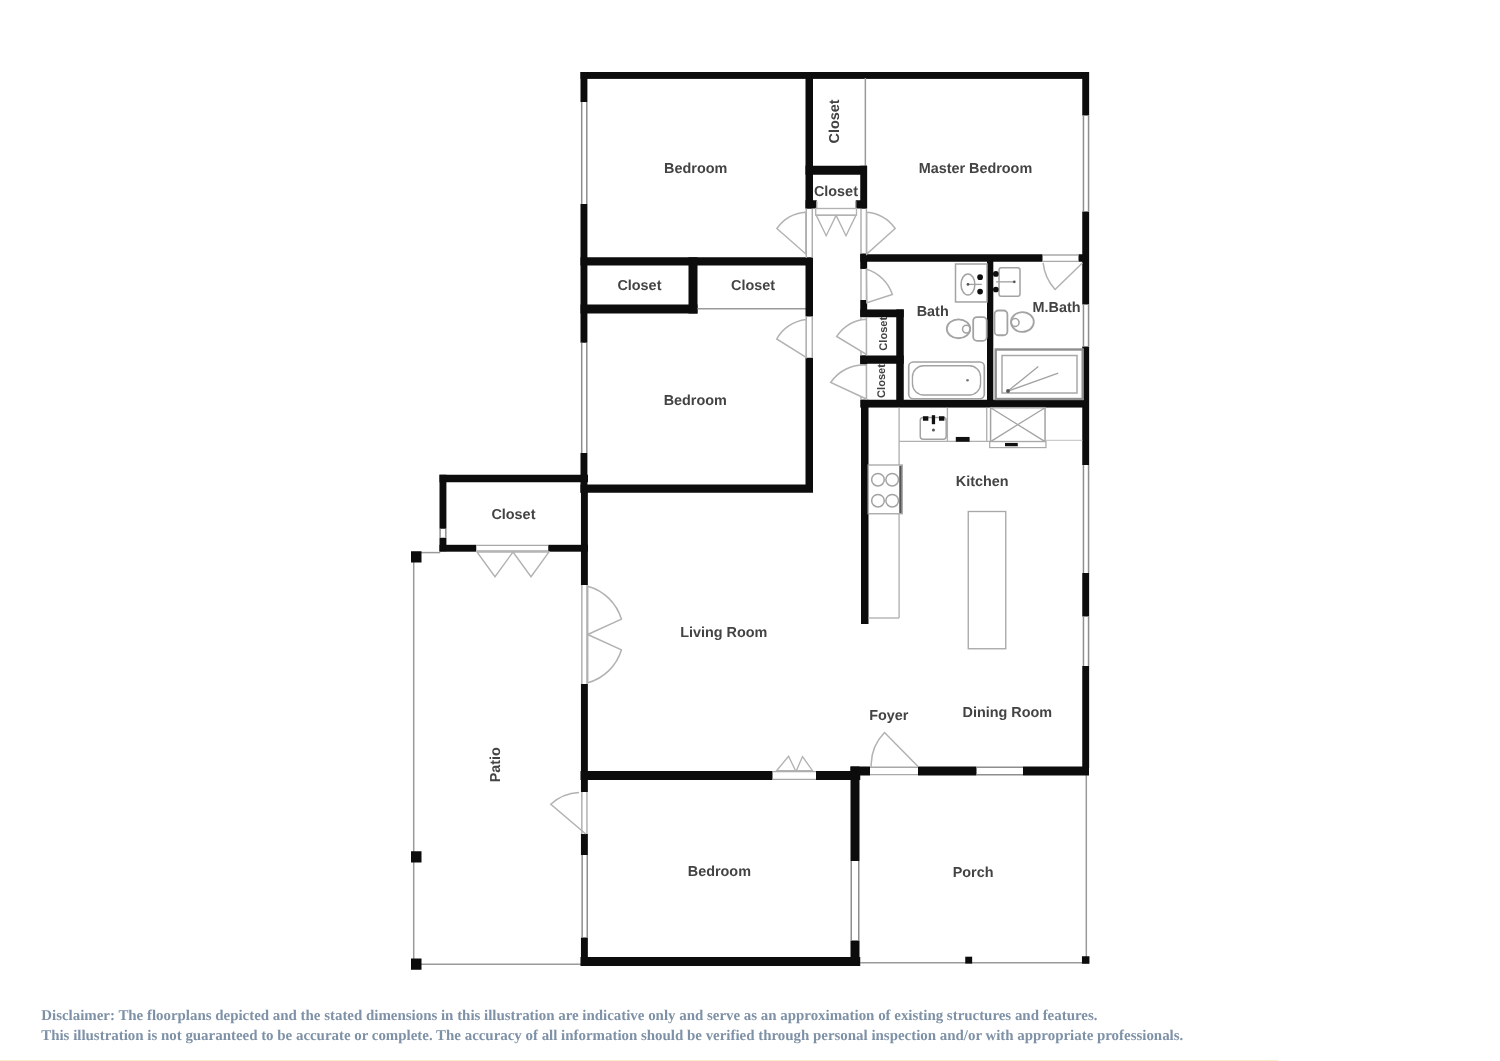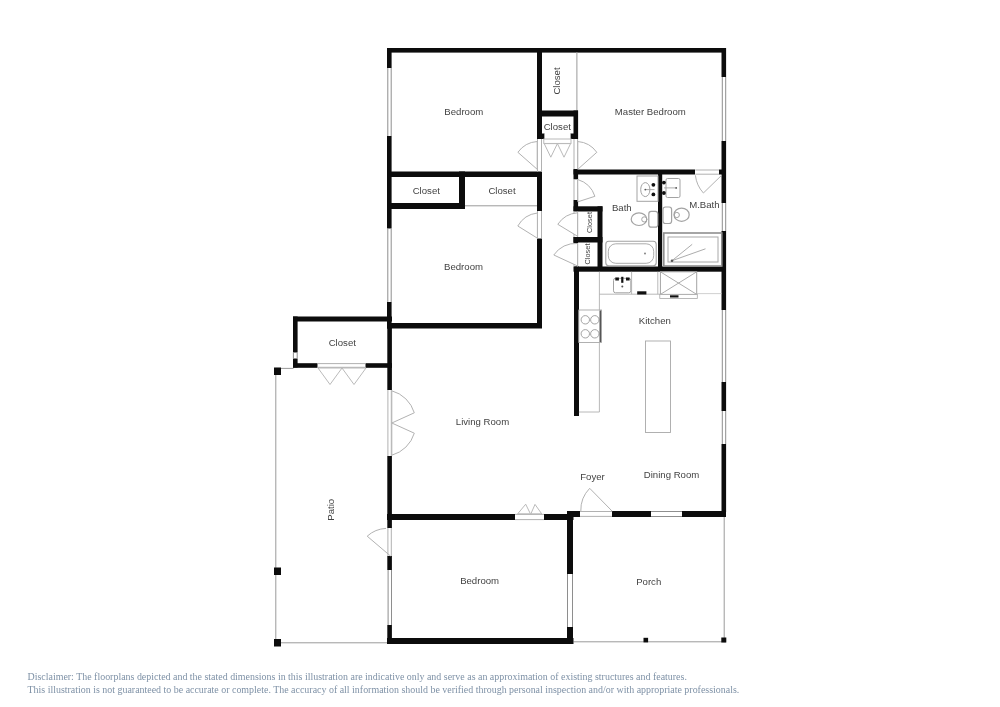--- a/index.html
+++ b/index.html
@@ -1,16 +1,16 @@
 <!DOCTYPE html>
 <html><head>
 <meta charset="utf-8">
 <style>
 html,body{margin:0;padding:0;background:#ffffff;}
-#page{position:relative;width:852px;height:707px;background:#eab308;overflow:hidden;}
+#page{position:relative;width:852px;height:707px;background:#eab308;overflow:hidden;font-weight:bold;}
 text{font-family:"Liberation Sans",sans-serif;fill:#434343;}
 .lbl{font-size:9.6px;}
 .disc{font-family:"Liberation Serif",serif;font-size:9.95px;fill:#7e91a6;}
 </style>
 </head>
 <body>
 <div id="page">
 <svg width="1000" height="707" viewBox="0 0 1000 707" xmlns="http://www.w3.org/2000/svg">
 
 <rect x="0" y="0" width="1000" height="707" fill="#ffffff"></rect>

